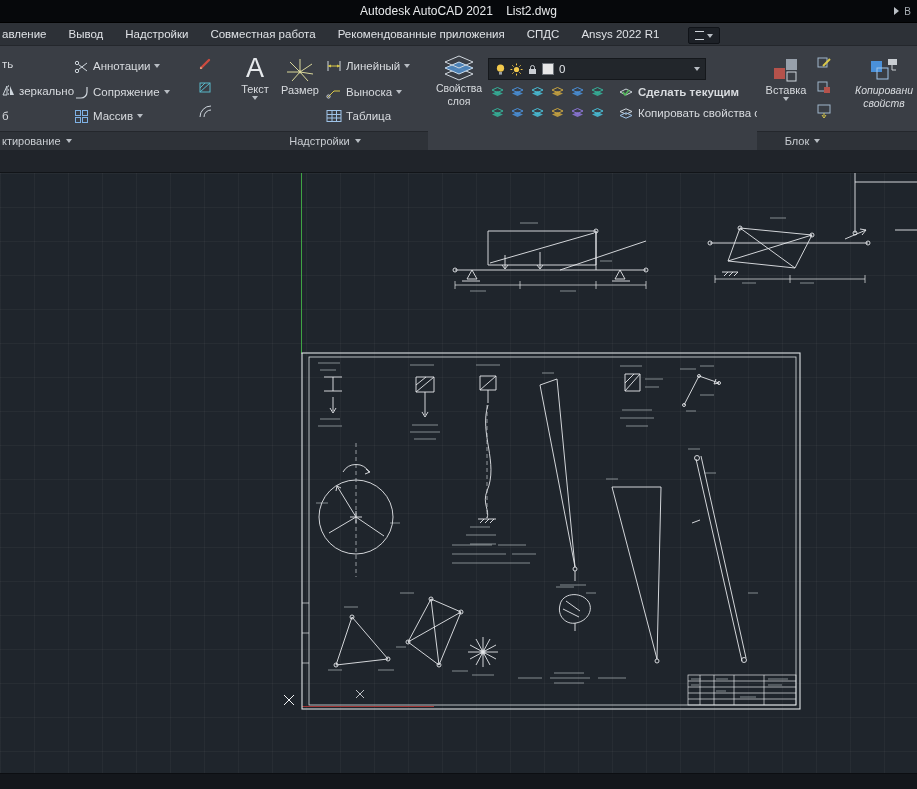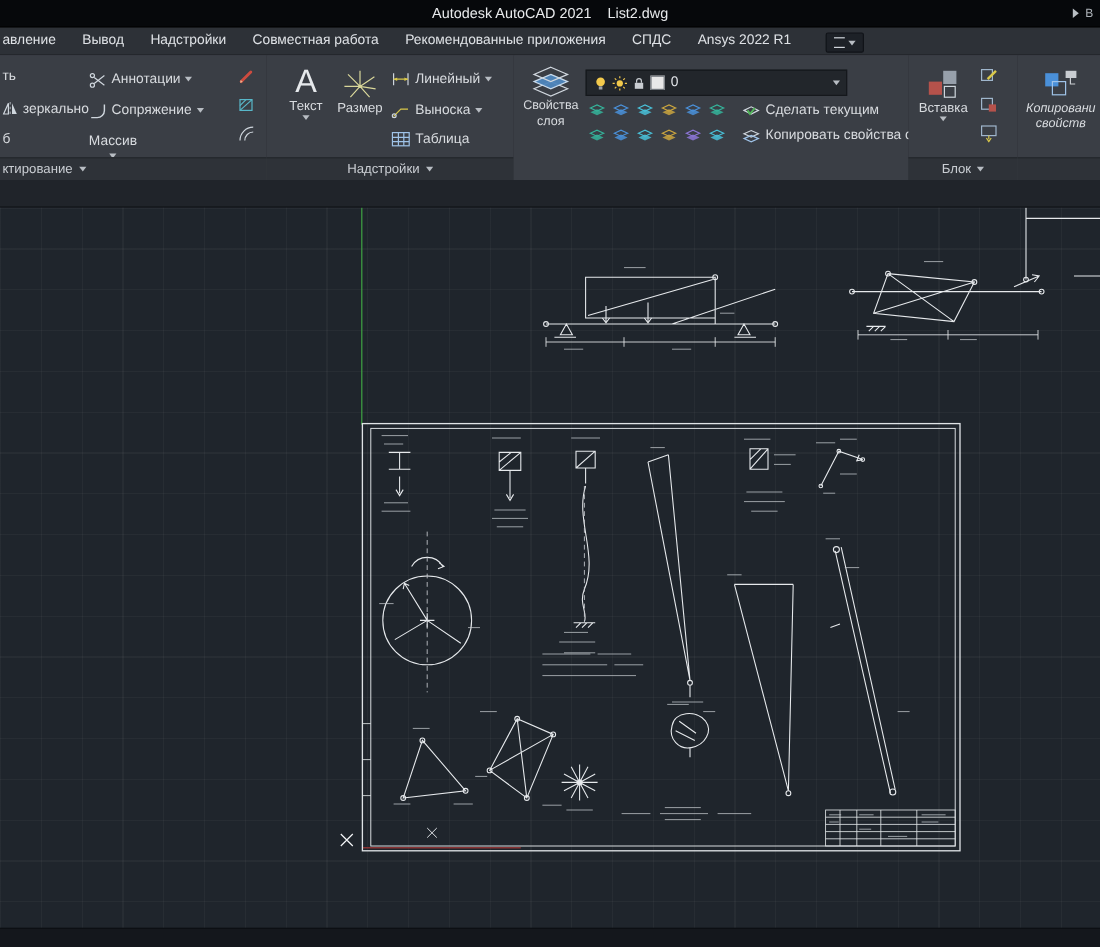--- a/index.html
+++ b/index.html
@@ -103,21 +103,21 @@
       <span>Аннотации</span>
       <span class="cr"></span>
     </span>
     <span class="rbtn" style="left:74px;top:38px;">
       <svg width="15" height="15" viewBox="0 0 15 15">
         <path d="M2,13 H7 A6,6 0 0 0 13,7 V2" stroke="#cfd6dd" fill="none" stroke-width="1.2"></path>
       </svg>
       <span>Сопряжение</span>
       <span class="cr"></span>
     </span>
-    <span class="rbtn" style="left:74px;top:62px;flex-direction:column;">
+    <span class="rbtn" style="left:74px;top:62px;">
       <svg width="15" height="15" viewBox="0 0 15 15">
         <rect x="1.5" y="1.5" width="5" height="5" fill="none" stroke="#7fb2e5"></rect>
         <rect x="8.5" y="1.5" width="5" height="5" fill="none" stroke="#7fb2e5"></rect>
         <rect x="1.5" y="8.5" width="5" height="5" fill="none" stroke="#7fb2e5"></rect>
         <rect x="8.5" y="8.5" width="5" height="5" fill="none" stroke="#7fb2e5"></rect>
       </svg>
       <span>Массив</span>
       <span class="cr"></span>
     </span>
 
@@ -249,21 +249,21 @@
             <path d="M2,9.5 L7.5,7 13,9.5 7.5,12 Z" fill="#4a90d9" opacity="0.85"></path>
           </svg>
       </span>
       <span class="mini" style="position:static;">
         <svg width="15" height="15" viewBox="0 0 15 15">
             <path d="M2,6 L7.5,3.5 13,6 7.5,8.5 Z" fill="none" stroke="#35b39a"></path>
             <path d="M2,9.5 L7.5,7 13,9.5 7.5,12 Z" fill="#35b39a" opacity="0.85"></path>
           </svg>
       </span>
       <span style="width:8px;"></span>
-      <span class="rbtn" style="position:static;">
+      <span class="rbtn" style="position:static;font-weight:bold;">
         <svg width="16" height="14" viewBox="0 0 16 14">
           <path d="M2,7 L8,4 14,7 8,10 Z" fill="none" stroke="#cfd6dd"></path>
           <path d="M5,7 l2,3 4,-5" stroke="#52b65a" stroke-width="1.6" fill="none"></path>
         </svg>
         <span>Сделать текущим</span>
       </span>
     </div>
 
     <div class="lrow" style="left:60px;top:58px;">
       <span class="mini" style="position:static;">

